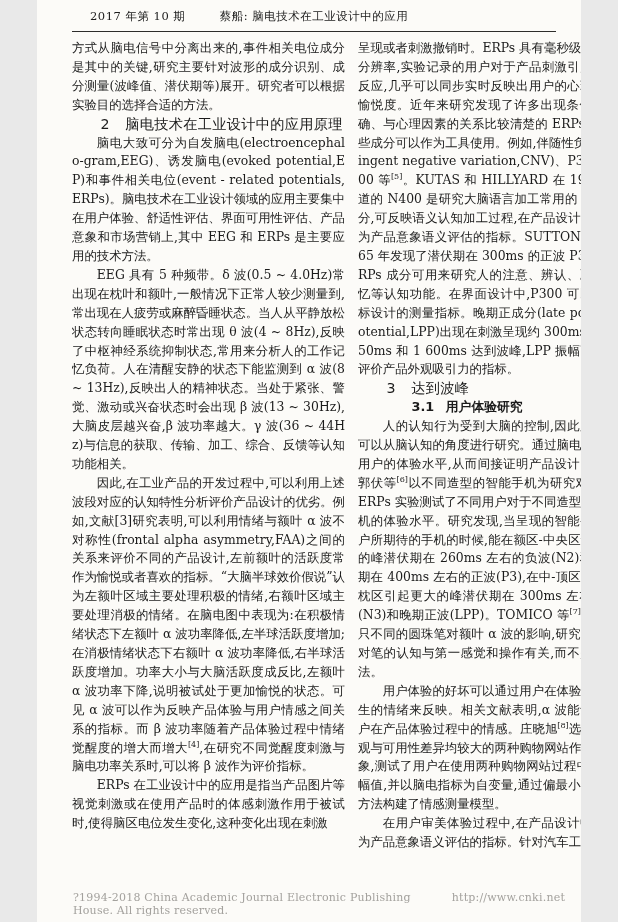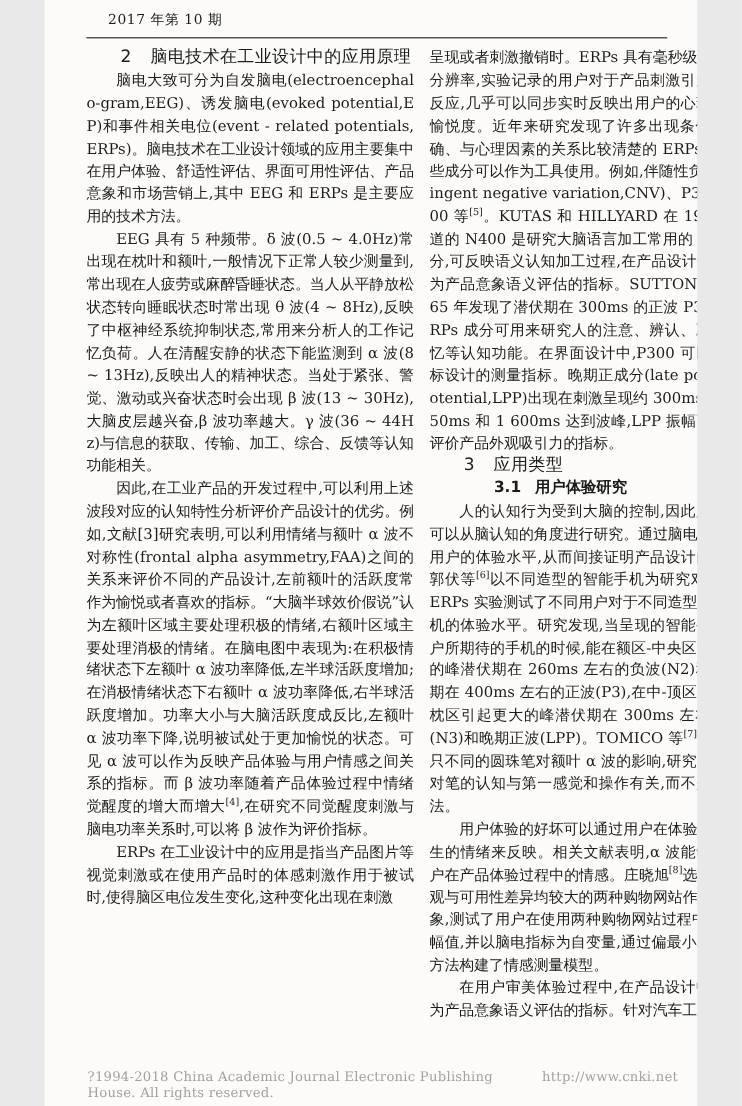--- a/index.html
+++ b/index.html
@@ -29,36 +29,38 @@
   .footer{position:absolute;left:4px;right:16px;bottom:5px;display:flex;justify-content:space-between;
           font-size:11px;color:#a3a19d;letter-spacing:.2px;margin-left:32px;}
 </style>
 </head>
 <body>
 
 <div class="page">
 
   <div class="header">
     <span class="issue">2017 年第 10 期</span>
+    <span class="running-title">蔡船: 脑电技术在工业设计中的应用</span>
   </div>
   <div class="header-rule"></div>
 
   <div class="columns">
 
     <div class="col">
+      <p class="cont">方式从脑电信号中分离出来的,事件相关电位成分是其中的关键,研究主要针对波形的成分识别、成分测量(波峰值、潜伏期等)展开。研究者可以根据实验目的选择合适的方法。</p>
       <p class="h-main"><span class="h-num">2</span><span>脑电技术在工业设计中的应用原理</span></p>
       <p>脑电大致可分为自发脑电(electroencephalo-gram,EEG)、诱发脑电(evoked potential,EP)和事件相关电位(event - related potentials,ERPs)。脑电技术在工业设计领域的应用主要集中在用户体验、舒适性评估、界面可用性评估、产品意象和市场营销上,其中 EEG 和 ERPs 是主要应用的技术方法。</p>
       <p>EEG 具有 5 种频带。δ 波(0.5 ~ 4.0Hz)常出现在枕叶和额叶,一般情况下正常人较少测量到,常出现在人疲劳或麻醉昏睡状态。当人从平静放松状态转向睡眠状态时常出现 θ 波(4 ~ 8Hz),反映了中枢神经系统抑制状态,常用来分析人的工作记忆负荷。人在清醒安静的状态下能监测到 α 波(8 ~ 13Hz),反映出人的精神状态。当处于紧张、警觉、激动或兴奋状态时会出现 β 波(13 ~ 30Hz),大脑皮层越兴奋,β 波功率越大。γ 波(36 ~ 44Hz)与信息的获取、传输、加工、综合、反馈等认知功能相关。</p>
       <p>因此,在工业产品的开发过程中,可以利用上述波段对应的认知特性分析评价产品设计的优劣。例如,文献[3]研究表明,可以利用情绪与额叶 α 波不对称性(frontal alpha asymmetry,FAA)之间的关系来评价不同的产品设计,左前额叶的活跃度常作为愉悦或者喜欢的指标。“大脑半球效价假说”认为左额叶区域主要处理积极的情绪,右额叶区域主要处理消极的情绪。在脑电图中表现为:在积极情绪状态下左额叶 α 波功率降低,左半球活跃度增加;在消极情绪状态下右额叶 α 波功率降低,右半球活跃度增加。功率大小与大脑活跃度成反比,左额叶 α 波功率下降,说明被试处于更加愉悦的状态。可见 α 波可以作为反映产品体验与用户情感之间关系的指标。而 β 波功率随着产品体验过程中情绪觉醒度的增大而增大<sup>[4]</sup>,在研究不同觉醒度刺激与脑电功率关系时,可以将 β 波作为评价指标。</p>
       <p>ERPs 在工业设计中的应用是指当产品图片等视觉刺激或在使用产品时的体感刺激作用于被试时,使得脑区电位发生变化,这种变化出现在刺激</p>
     </div>
 
     <div class="col">
       <p class="cont">呈现或者刺激撤销时。ERPs 具有毫秒级别的时间分辨率,实验记录的用户对于产品刺激引起的神经反应,几乎可以同步实时反映出用户的心理活动及愉悦度。近年来研究发现了许多出现条件比较明确、与心理因素的关系比较清楚的 ERPs 成分,这些成分可以作为工具使用。例如,伴随性负波(contingent negative variation,CNV)、P300、N400 等<sup>[5]</sup>。KUTAS 和 HILLYARD 在 1980 年报道的 N400 是研究大脑语言加工常用的 ERPs 成分,可反映语义认知加工过程,在产品设计中可以作为产品意象语义评估的指标。SUTTON 等在 1965 年发现了潜伏期在 300ms 的正波 P300,该 ERPs 成分可用来研究人的注意、辨认、决策、记忆等认知功能。在界面设计中,P300 可以作为图标设计的测量指标。晚期正成分(late positive potential,LPP)出现在刺激呈现约 300ms 后,在 850ms 和 1 600ms 达到波峰,LPP 振幅可以作为评价产品外观吸引力的指标。</p>
-      <p class="h-main"><span class="h-num">3</span><span>应用类型</span></p>
+      <p class="h-main"><span class="h-num">3</span><span>达到波峰</span></p>
       <p class="h-sub"><span class="h-num-sub">3.1</span><span>用户体验研究</span></p>
       <p>人的认知行为受到大脑的控制,因此用户体验可以从脑认知的角度进行研究。通过脑电信号反映用户的体验水平,从而间接证明产品设计的优劣。郭伏等<sup>[6]</sup>以不同造型的智能手机为研究对象,通过 ERPs 实验测试了不同用户对于不同造型的智能手机的体验水平。研究发现,当呈现的智能手机是用户所期待的手机的时候,能在额区-中央区诱发较小的峰潜伏期在 260ms 左右的负波(N2)和峰潜伏期在 400ms 左右的正波(P3),在中-顶区、顶区和枕区引起更大的峰潜伏期在 300ms 左右的负波(N3)和晚期正波(LPP)。TOMICO 等<sup>[7]</sup>测试了 6 只不同的圆珠笔对额叶 α 波的影响,研究发现人们对笔的认知与第一感觉和操作有关,而不是笔的用法。</p>
       <p>用户体验的好坏可以通过用户在体验过程中产生的情绪来反映。相关文献表明,α 波能够反映用户在产品体验过程中的情感。庄晓旭<sup>[8]</sup>选择了从外观与可用性差异均较大的两种购物网站作为研究对象,测试了用户在使用两种购物网站过程中 α 波的幅值,并以脑电指标为自变量,通过偏最小二乘回归方法构建了情感测量模型。</p>
       <p>在用户审美体验过程中,在产品设计中可以作为产品意象语义评估的指标。针对汽车工业设计</p>
       <p class="page-num">· 81 ·</p>
     </div>
 
   </div>
 
   <div class="footer">

